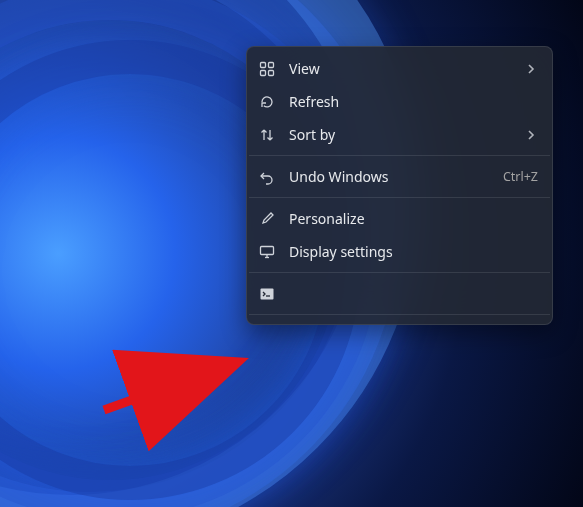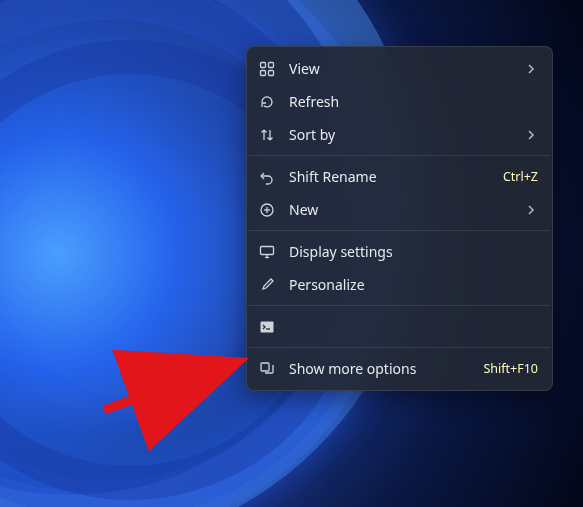--- a/index.html
+++ b/index.html
@@ -30,21 +30,21 @@
       color:#fff;
       font-size:14px;
     }
     .menu-item {
       display:flex; align-items:center; height:33px;
       padding:0 14px 0 12px; cursor:default;
     }
     .mi-icon { width:16px; height:16px; flex:0 0 16px; display:flex; align-items:center; justify-content:center; }
     .mi-icon svg { width:16px; height:16px; stroke:#cfd3da; stroke-width:1.3; fill:none; }
     .mi-label { flex:1 1 auto; margin-left:14px; color:#e8eaed; }
-    .mi-accel { color:#fef9c3; font-size:12.5px; margin-left:8px; }
+    .mi-accel { color:#a3a3a3; font-size:12.5px; margin-left:8px; }
     .mi-chevron { width:14px; height:14px; flex:0 0 14px; display:flex; align-items:center; justify-content:center; }
     .mi-chevron svg { width:12px; height:12px; stroke:#b0b4bb; stroke-width:1.6; fill:none; }
     .sep { height:1px; background:rgba(255,255,255,0.1); margin:4px 2px; }
 
     .arrow {
       position:absolute; left:104px; top:348px; pointer-events:none;
     }
     .arrow svg { width:160px; height:80px; overflow:visible; }
   </style>
 </head>
@@ -103,86 +103,61 @@
 
   <div class="sep"></div>
 
   <div class="menu-item">
     <span class="mi-icon">
       <svg viewBox="0 0 16 16">
           <path d="M5 4L2 7l3 3"></path>
           <path d="M2 7h7a4 4 0 0 1 0 8h-2"></path>
         </svg>
     </span>
-    <span class="mi-label">Shift Rename</span>
+    <span class="mi-label">Undo Windows</span>
     <span class="mi-accel">Ctrl+Z</span>
   </div>
+
+
+  <div class="sep"></div>
 
   <div class="menu-item">
     <span class="mi-icon">
       <svg viewBox="0 0 16 16">
-          <circle cx="8" cy="8" r="6"></circle>
-          <line x1="8" y1="5" x2="8" y2="11"></line>
-          <line x1="5" y1="8" x2="11" y2="8"></line>
+          <path d="M12 2l2 2-7 7-3 1 1-3 7-7z"></path>
         </svg>
     </span>
-    <span class="mi-label">New</span>
-    <span class="mi-chevron">
-      <svg viewBox="0 0 12 12">
-          <polyline points="4 2 8 6 4 10"></polyline>
-        </svg>
-    </span>
+    <span class="mi-label">Personalize</span>
   </div>
-
-  <div class="sep"></div>
 
   <div class="menu-item">
     <span class="mi-icon">
       <svg viewBox="0 0 16 16">
           <rect x="1.5" y="2.5" width="13" height="8" rx="1"></rect>
           <line x1="6" y1="13.5" x2="10" y2="13.5"></line>
           <line x1="8" y1="10.5" x2="8" y2="13.5"></line>
         </svg>
     </span>
     <span class="mi-label">Display settings</span>
-  </div>
-
-  <div class="menu-item">
-    <span class="mi-icon">
-      <svg viewBox="0 0 16 16">
-          <path d="M12 2l2 2-7 7-3 1 1-3 7-7z"></path>
-        </svg>
-    </span>
-    <span class="mi-label">Personalize</span>
   </div>
 
   <div class="sep"></div>
 
   <div class="menu-item">
     <span class="mi-icon">
       <svg viewBox="0 0 16 16">
           <rect x="1.5" y="2.5" width="13" height="11" rx="1" fill="#cfd3da" stroke="none"></rect>
           <polyline points="4 6 6 8 4 10" stroke="#232834" stroke-width="1.3" fill="none"></polyline>
           <line x1="7" y1="10" x2="11" y2="10" stroke="#232834" stroke-width="1.3"></line>
         </svg>
     </span>
   </div>
 
   <div class="sep"></div>
 
-  <div class="menu-item">
-    <span class="mi-icon">
-      <svg viewBox="0 0 16 16">
-          <rect x="2" y="2" width="8" height="8" rx="1"></rect>
-          <path d="M6 12h7a1 1 0 0 0 1-1V4"></path>
-        </svg>
-    </span>
-    <span class="mi-label">Show more options</span>
-    <span class="mi-accel">Shift+F10</span>
-  </div>
 
 </div>
 
 <div class="arrow">
   <svg viewBox="0 0 160 80">
     <defs>
       <marker id="ahead" markerWidth="14" markerHeight="12" refX="12" refY="6" orient="auto">
         <polygon points="0 0, 14 6, 0 12" fill="#e2151a"></polygon>
       </marker>
     </defs>

